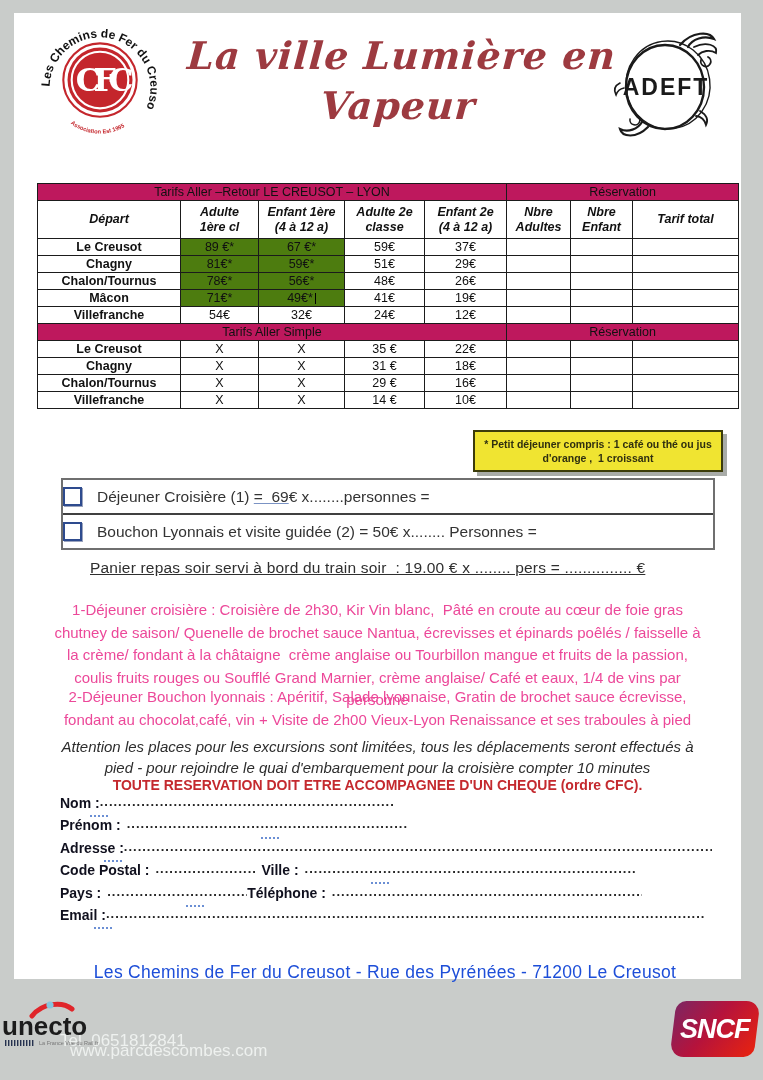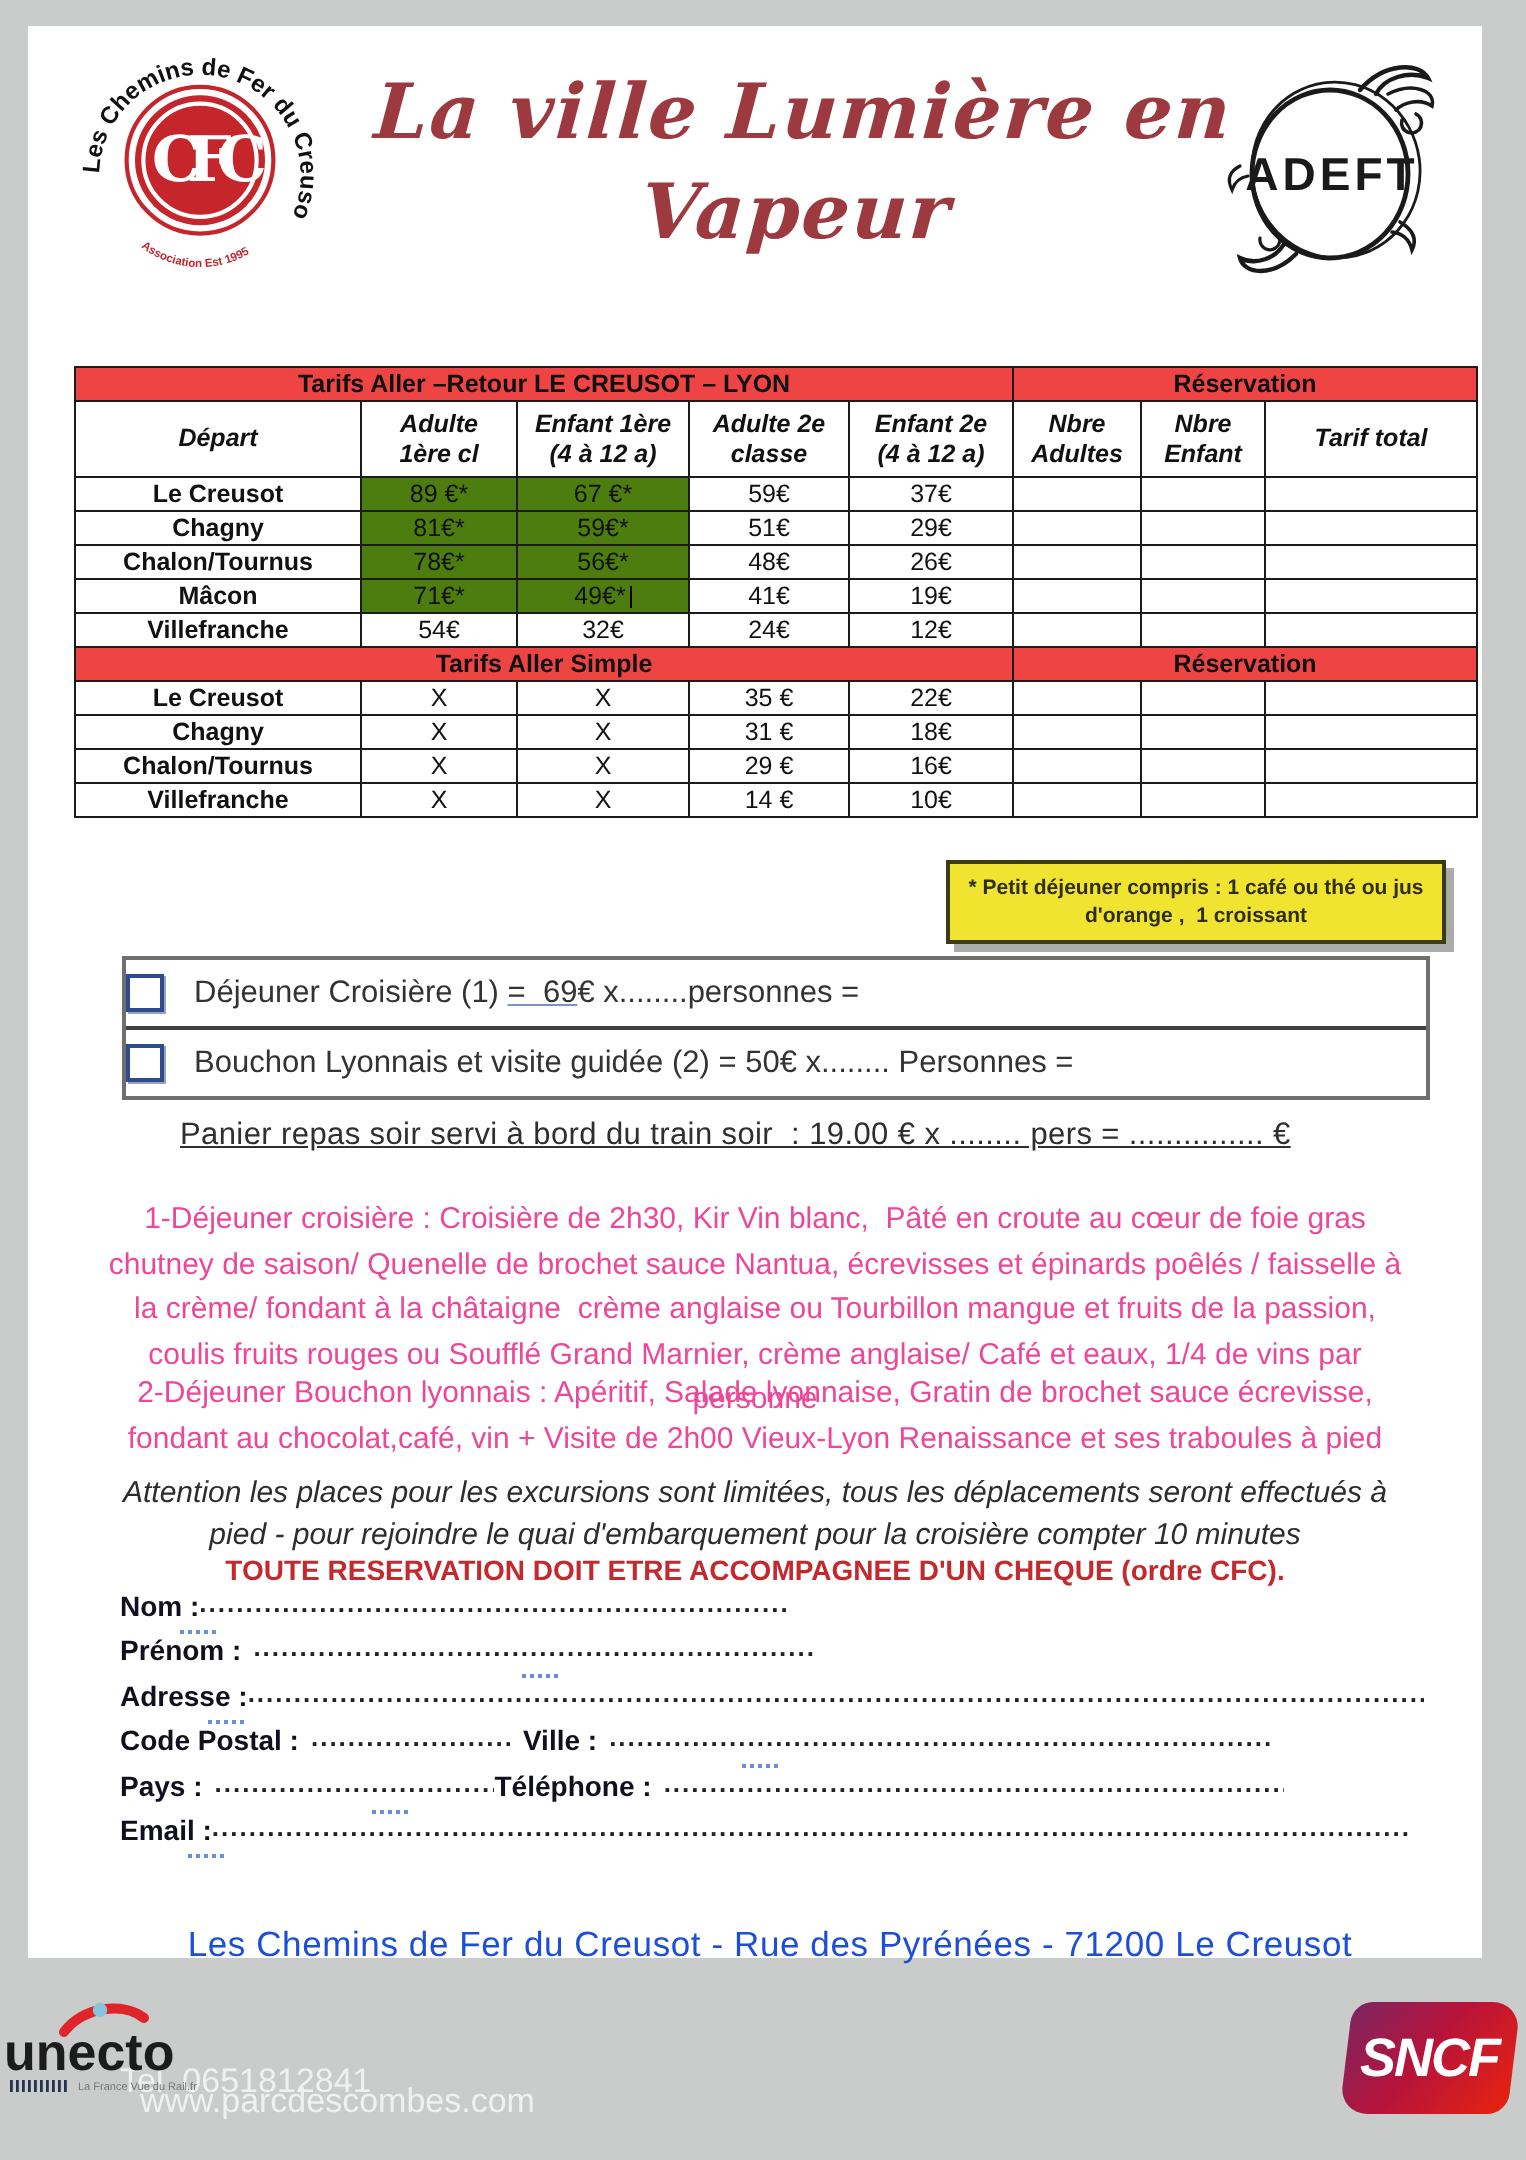--- a/index.html
+++ b/index.html
@@ -22,21 +22,21 @@
   .adeft-logo{position:absolute;left:594px;top:10px;width:118px;height:122px;}
 
   
   .tariff{
     position:absolute;left:23px;top:170px;width:701px;
     border-collapse:collapse;table-layout:fixed;
     font-size:12.5px;color:#111;
   }
   .tariff th,.tariff td{border:1px solid #1b1b1b;padding:0 2px;text-align:center;vertical-align:middle;overflow:hidden;}
   .tariff tr{height:17px;}
-  .tan{background:#ef4444;font-weight:bold;font-size:12.5px;}
+  .tan{background:#be185d;font-weight:normal;font-size:12.5px;}
   .colhead{font-style:italic;font-weight:bold;white-space:pre-line;height:37px;line-height:15px;background:#fff;}
   .depart-head{text-align:left;padding-left:6px;}
   .depart{font-weight:bold;}
   .price{font-weight:normal;}
   .hl{background:#4d7c0f;}
   .resv{background:#fff;}
   .caret{display:inline-block;width:1px;height:11px;background:#000;vertical-align:middle;margin-left:2px;}
 
   
   .note-box{

